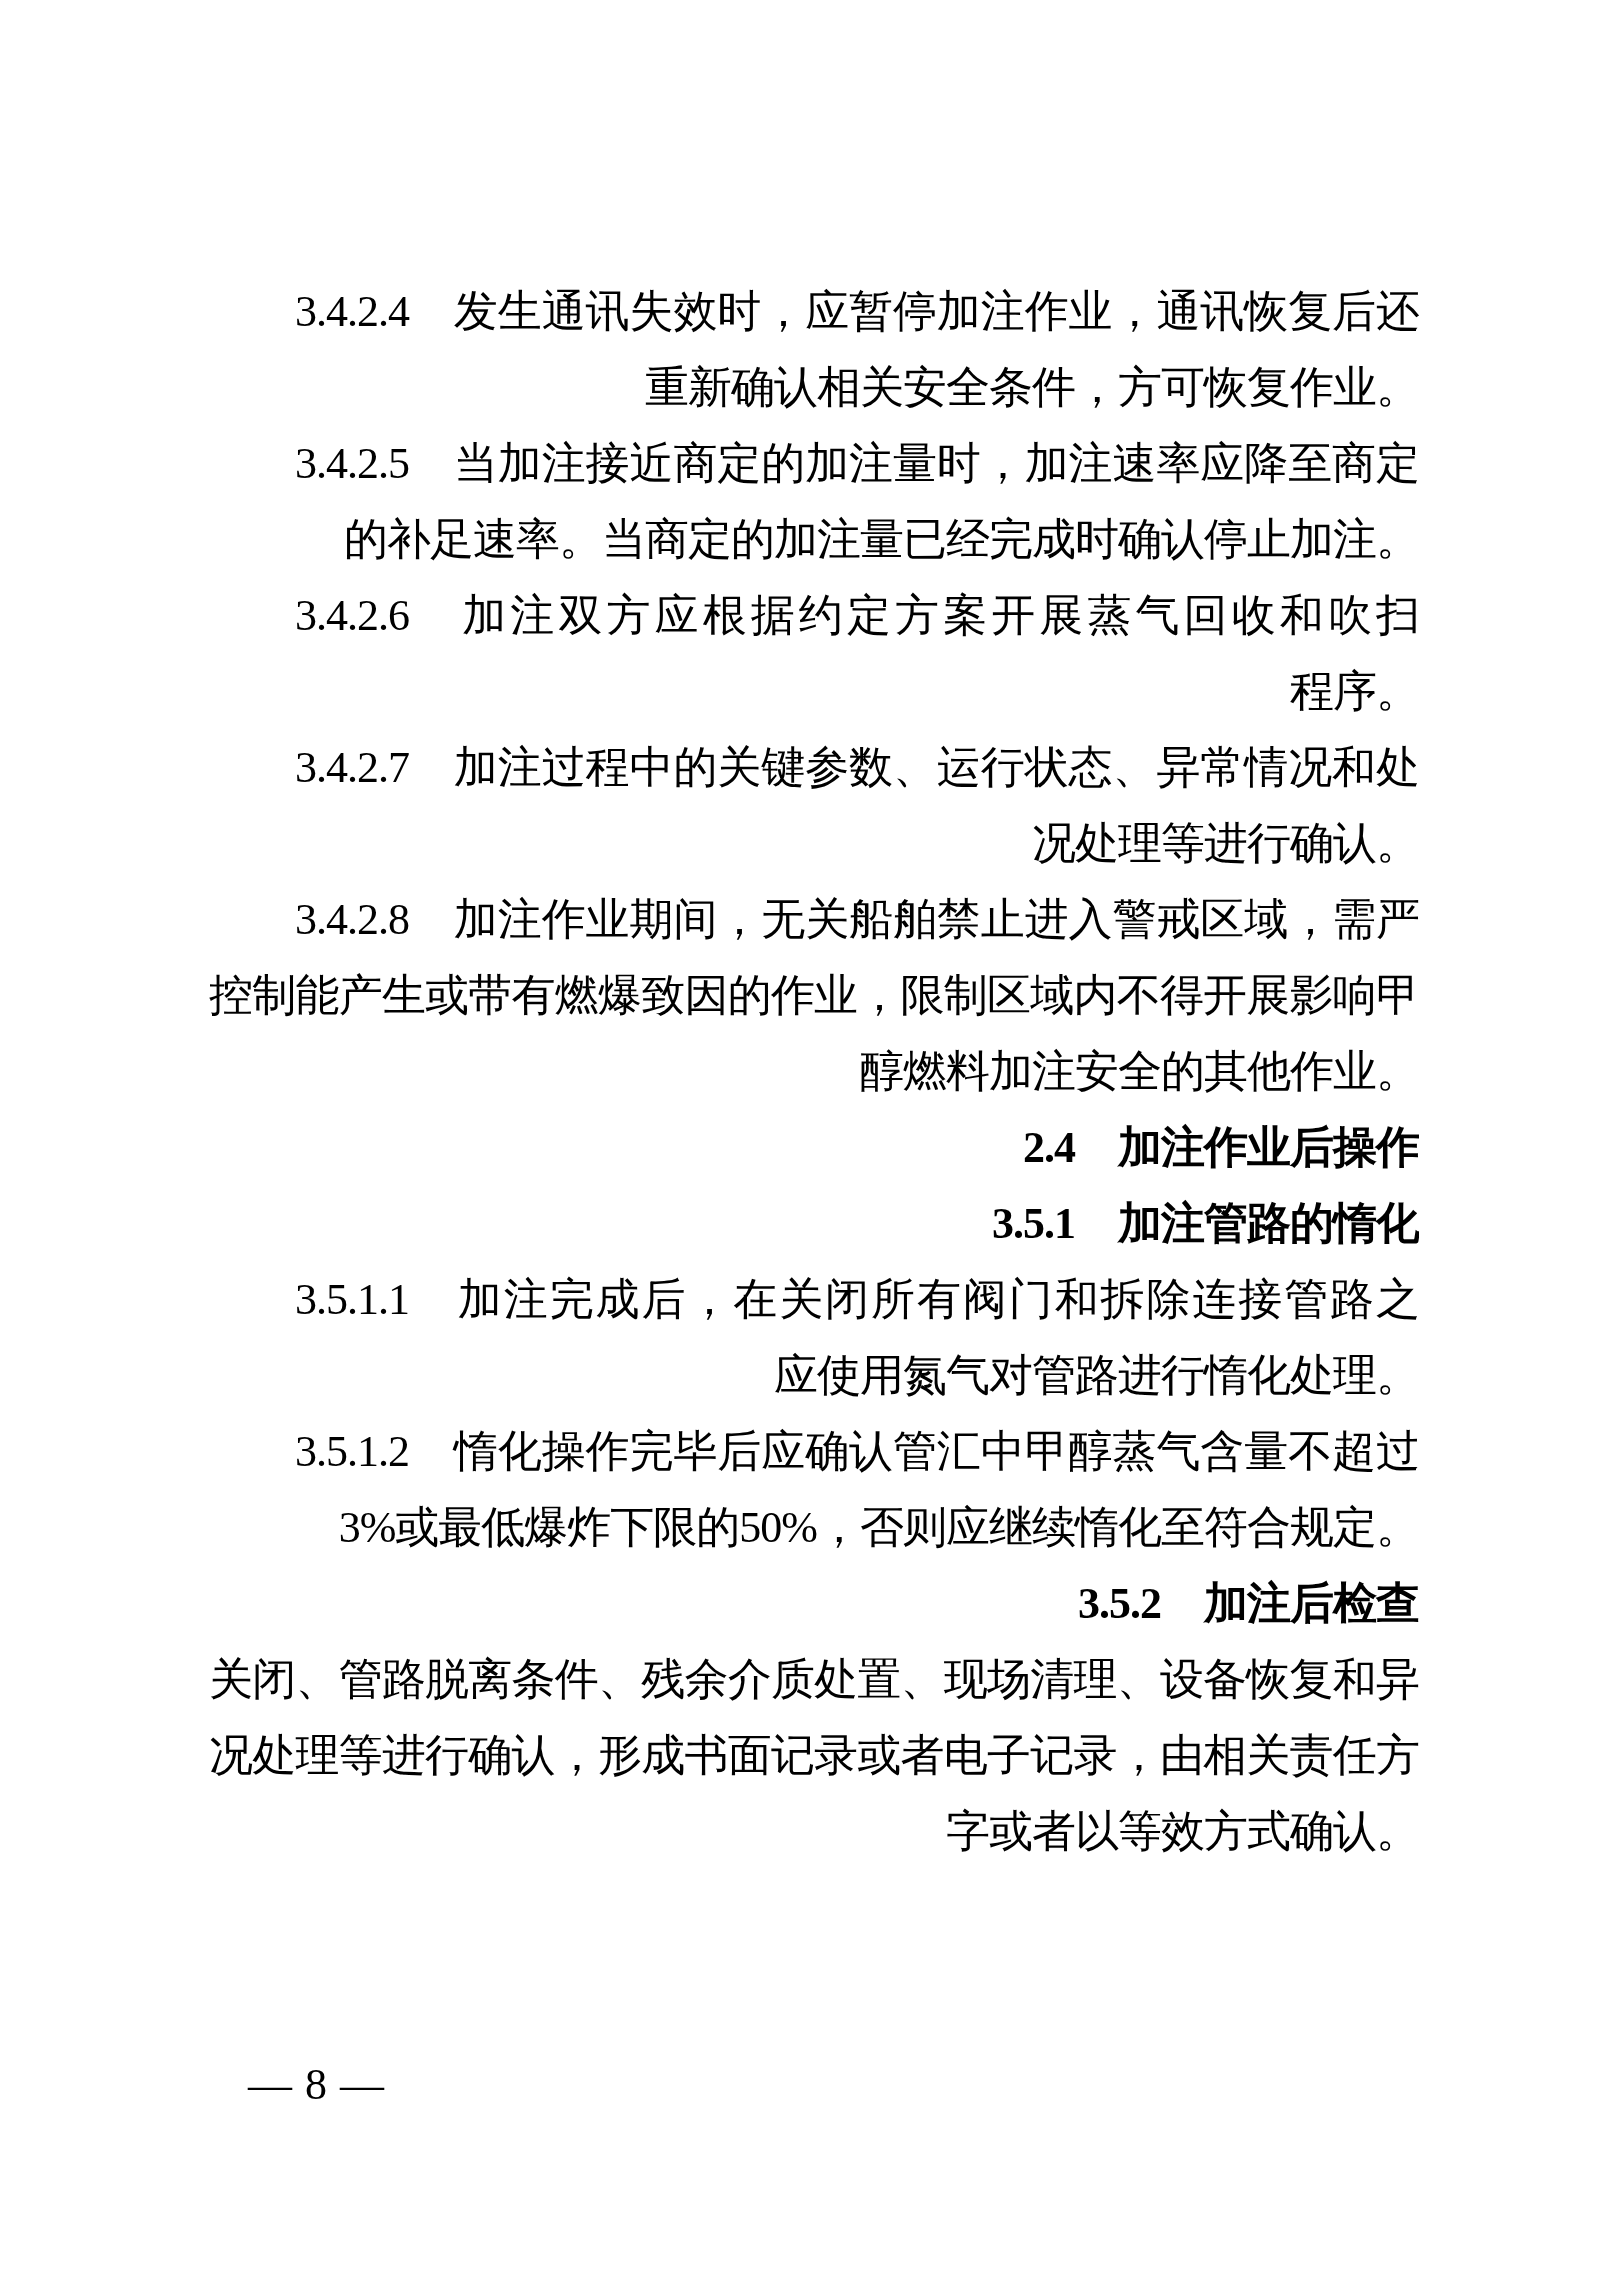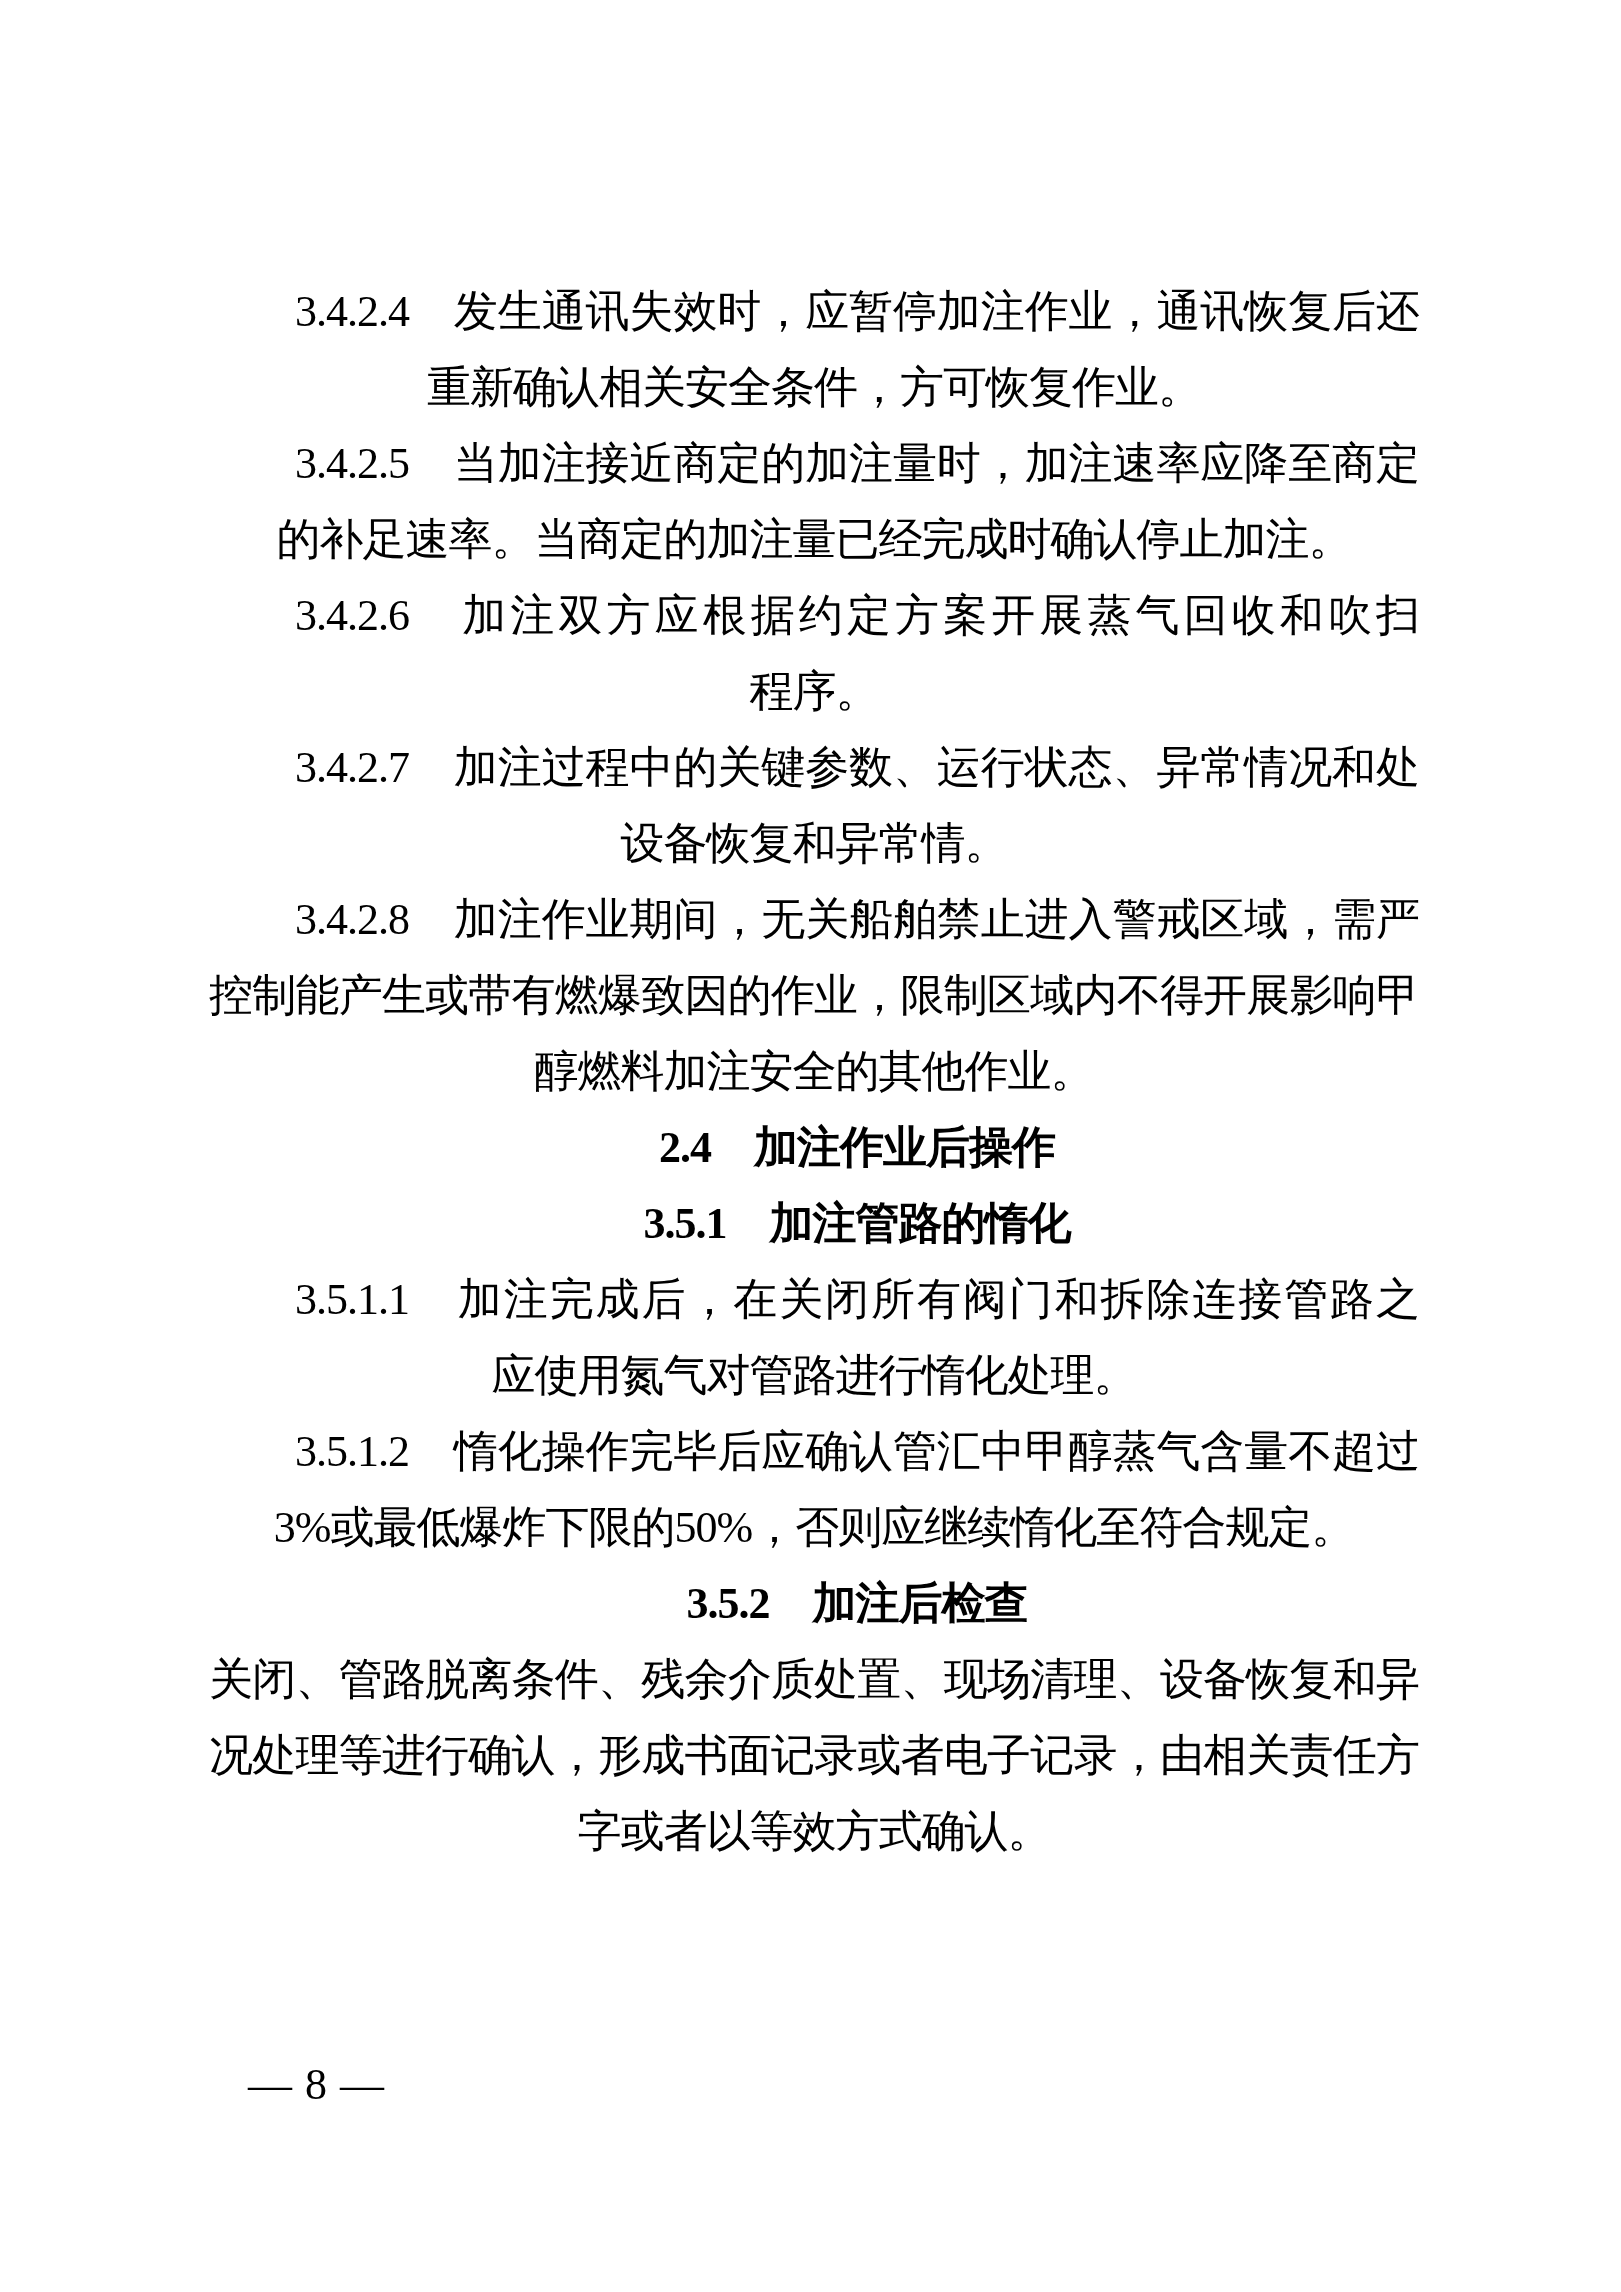--- a/index.html
+++ b/index.html
@@ -16,21 +16,21 @@
   }
   .textblock{
     position:absolute;
     left:209px;top:274px;width:1210px;
   }
   .line{
     height:76px;
     line-height:76px;
     font-size:44px;
     letter-spacing:-1px;
-    text-align:center;
+    text-align:right;
     overflow:hidden;
     white-space:normal;
   }
   .line.jf{
     text-align:justify;
     text-align-last:justify;
     -moz-text-align-last:justify;
   }
   .line.ind{ text-indent:86px; }
   .line.bold{ font-weight:bold; }
@@ -45,21 +45,21 @@
 
 <div class="page">
   <div class="textblock">
     <div class="line ind jf">3.4.2.4　发生通讯失效时，应暂停加注作业，通讯恢复后还应</div>
     <div class="line">重新确认相关安全条件，方可恢复作业。</div>
     <div class="line ind jf">3.4.2.5　当加注接近商定的加注量时，加注速率应降至商定</div>
     <div class="line">的补足速率。当商定的加注量已经完成时确认停止加注。</div>
     <div class="line ind jf">3.4.2.6　加注双方应根据约定方案开展蒸气回收和吹扫</div>
     <div class="line">程序。</div>
     <div class="line ind jf">3.4.2.7　加注过程中的关键参数、运行状态、异常情况和处置</div>
-    <div class="line">设备恢复和异常情。</div>
+    <div class="line">况处理等进行确认。</div>
     <div class="line ind jf">3.4.2.8　加注作业期间，无关船舶禁止进入警戒区域，需严格</div>
     <div class="line jf">控制能产生或带有燃爆致因的作业，限制区域内不得开展影响甲</div>
     <div class="line">醇燃料加注安全的其他作业。</div>
     <div class="line ind bold">2.4　加注作业后操作</div>
     <div class="line ind bold">3.5.1　加注管路的惰化</div>
     <div class="line ind jf">3.5.1.1　加注完成后，在关闭所有阀门和拆除连接管路之前，</div>
     <div class="line">应使用氮气对管路进行惰化处理。</div>
     <div class="line ind jf">3.5.1.2　惰化操作完毕后应确认管汇中甲醇蒸气含量不超过</div>
     <div class="line">3%或最低爆炸下限的50%，否则应继续惰化至符合规定。</div>
     <div class="line ind bold">3.5.2　加注后检查</div>

